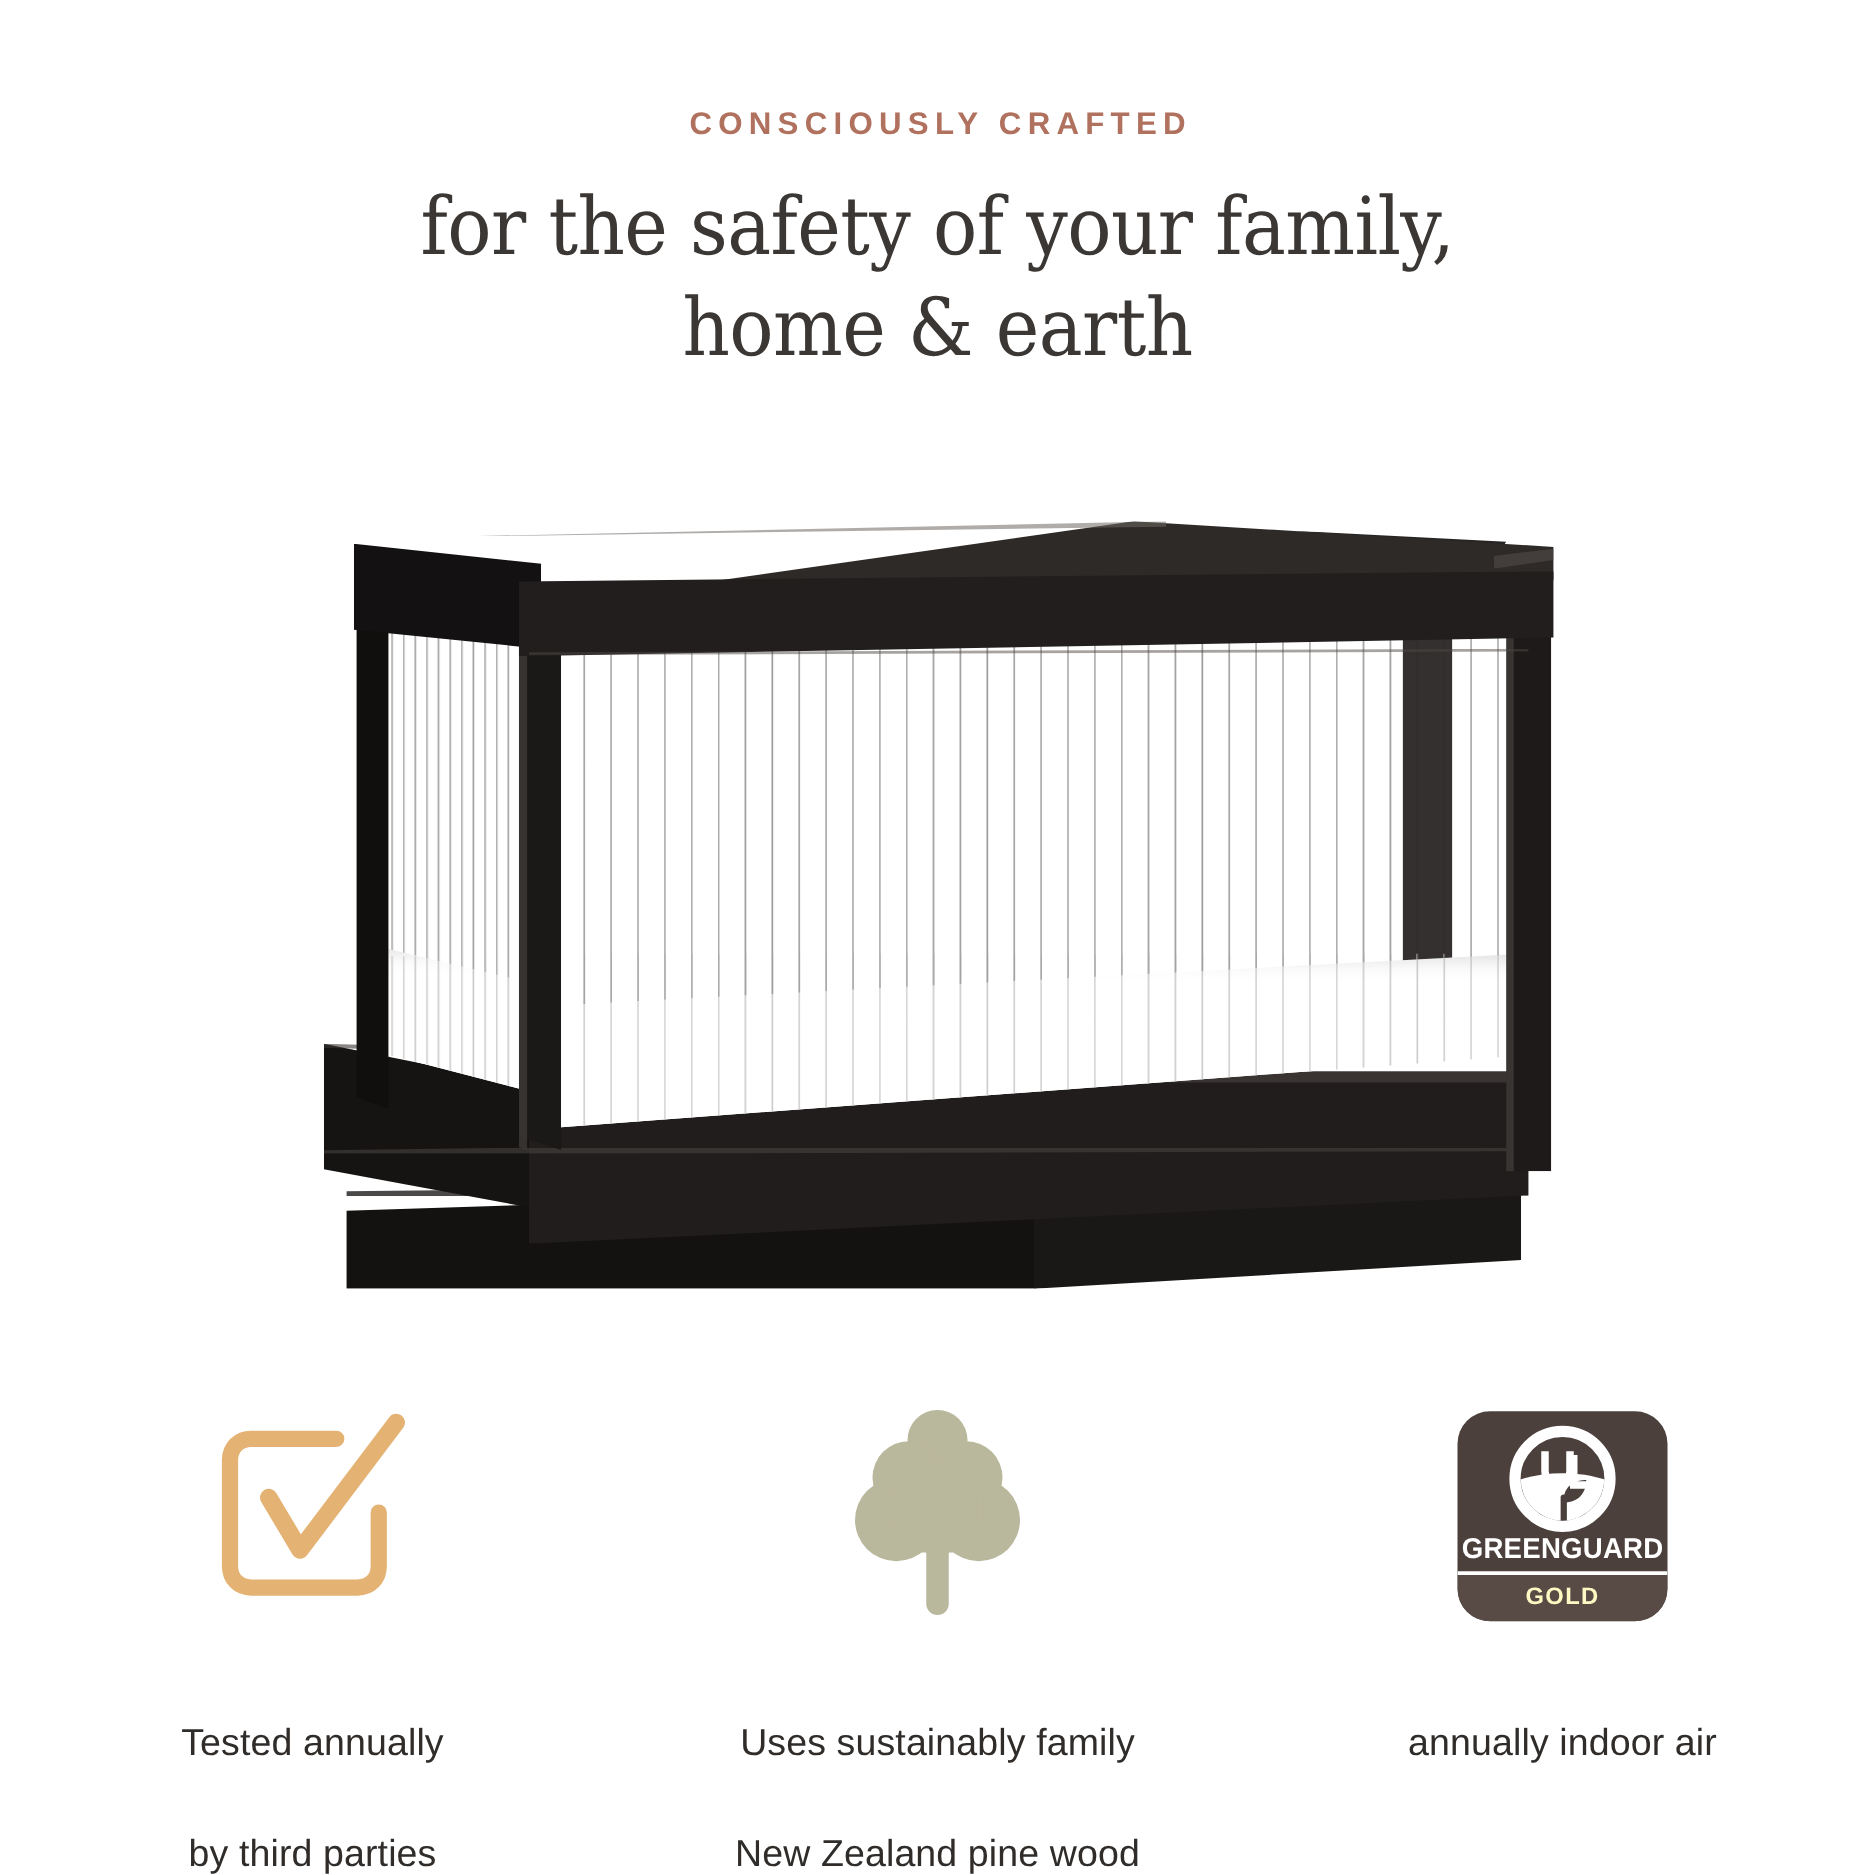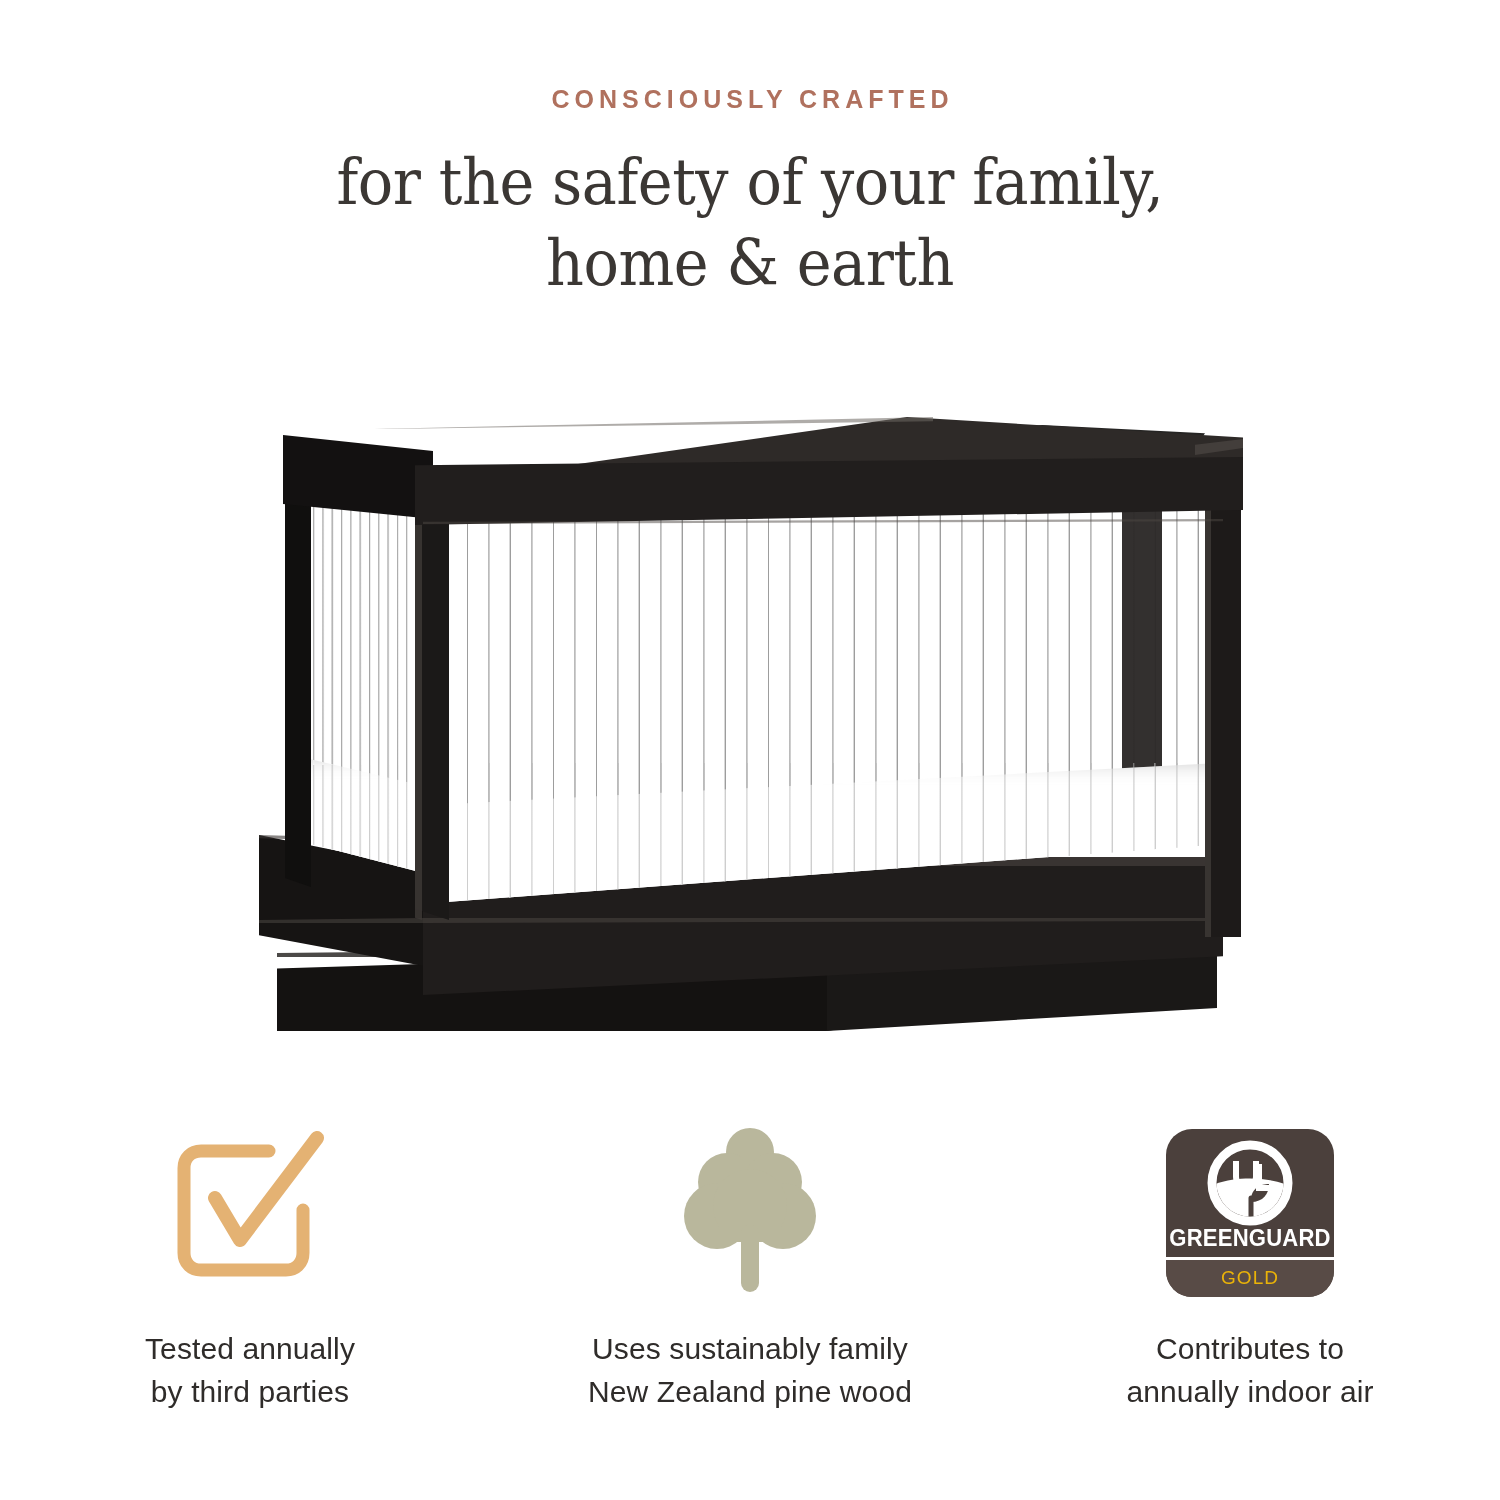--- a/index.html
+++ b/index.html
@@ -368,21 +368,21 @@
   .feature-caption {
     margin-top: 22px;
     text-align: center;
     font-family: "Liberation Sans", sans-serif;
     font-size: 30px;
     font-weight: 400;
     line-height: 1.42;
     color: #2f2c2a;
     letter-spacing: 0.1px;
   }
-  .feature-caption .ln { display: block; white-space: nowrap; }
+  .feature-caption .ln { display: block; white-space: nowrap; margin-top: 46px; }
 
   
   .gg {
     position: relative;
     width: 168px;
     height: 168px;
     border-radius: 26px;
     background: #4b403c;
     overflow: hidden;
     display: flex;
@@ -414,24 +414,24 @@
   .gg-gold-band {
     width: 100%;
     flex: 1;
     background: #584b46;
     display: flex;
     align-items: flex-start;
     justify-content: center;
   }
   .gg-gold {
     font-family: "Liberation Sans", sans-serif;
-    font-weight: 400;
+    font-weight: 700;
     font-size: 19px;
     letter-spacing: 1.1px;
-    color: #eab308;
+    color: #fef9c3;
     margin-top: 7px;
   }
 </style>
 </head>
 <body>
 
 <div class="page">
 
   <div class="header">
     <div class="eyebrow">CONSCIOUSLY CRAFTED</div>
@@ -542,19 +542,18 @@
             </svg>
           </div>
           <div class="gg-word">GREENGUARD</div>
           <div class="gg-rule"></div>
           <div class="gg-gold-band">
             <div class="gg-gold">GOLD</div>
           </div>
         </div>
       </div>
       <div class="feature-caption">
-        <span class="ln">Contributes to</span>
         <span class="ln">annually indoor air</span>
       </div>
     </div>
 
   </div>
 </div>
 
 </body></html>

